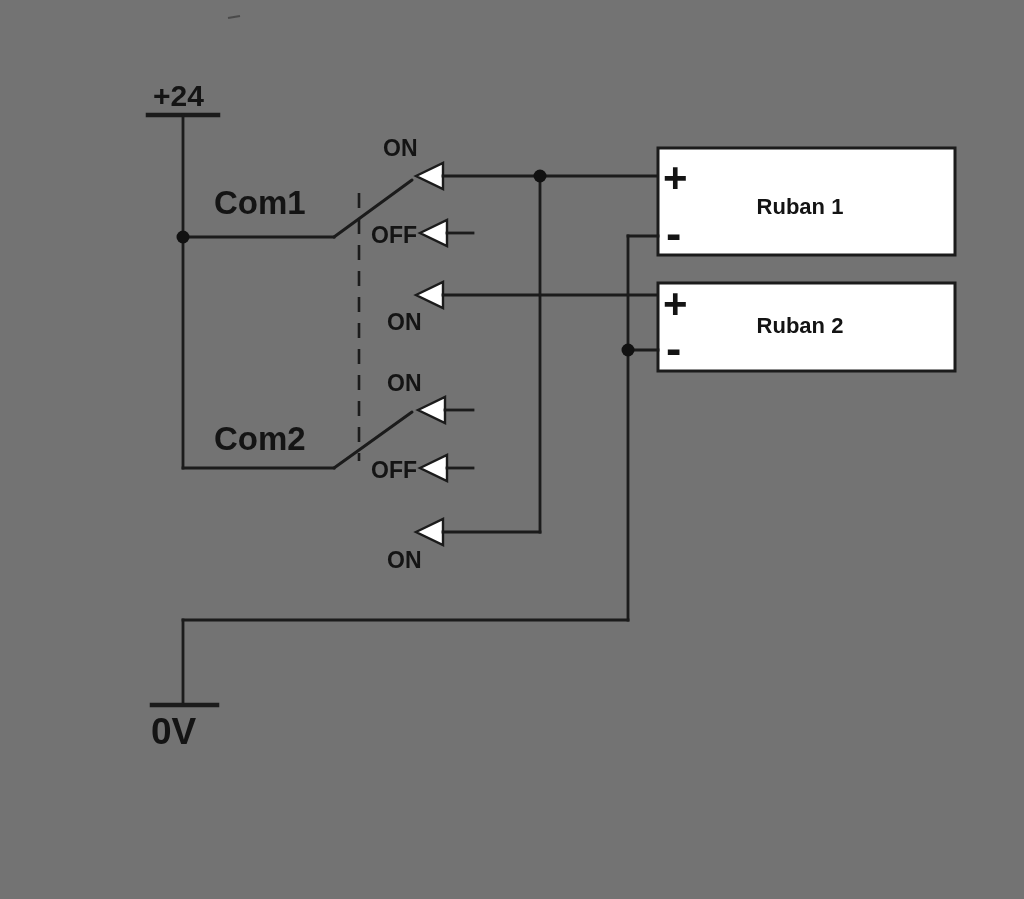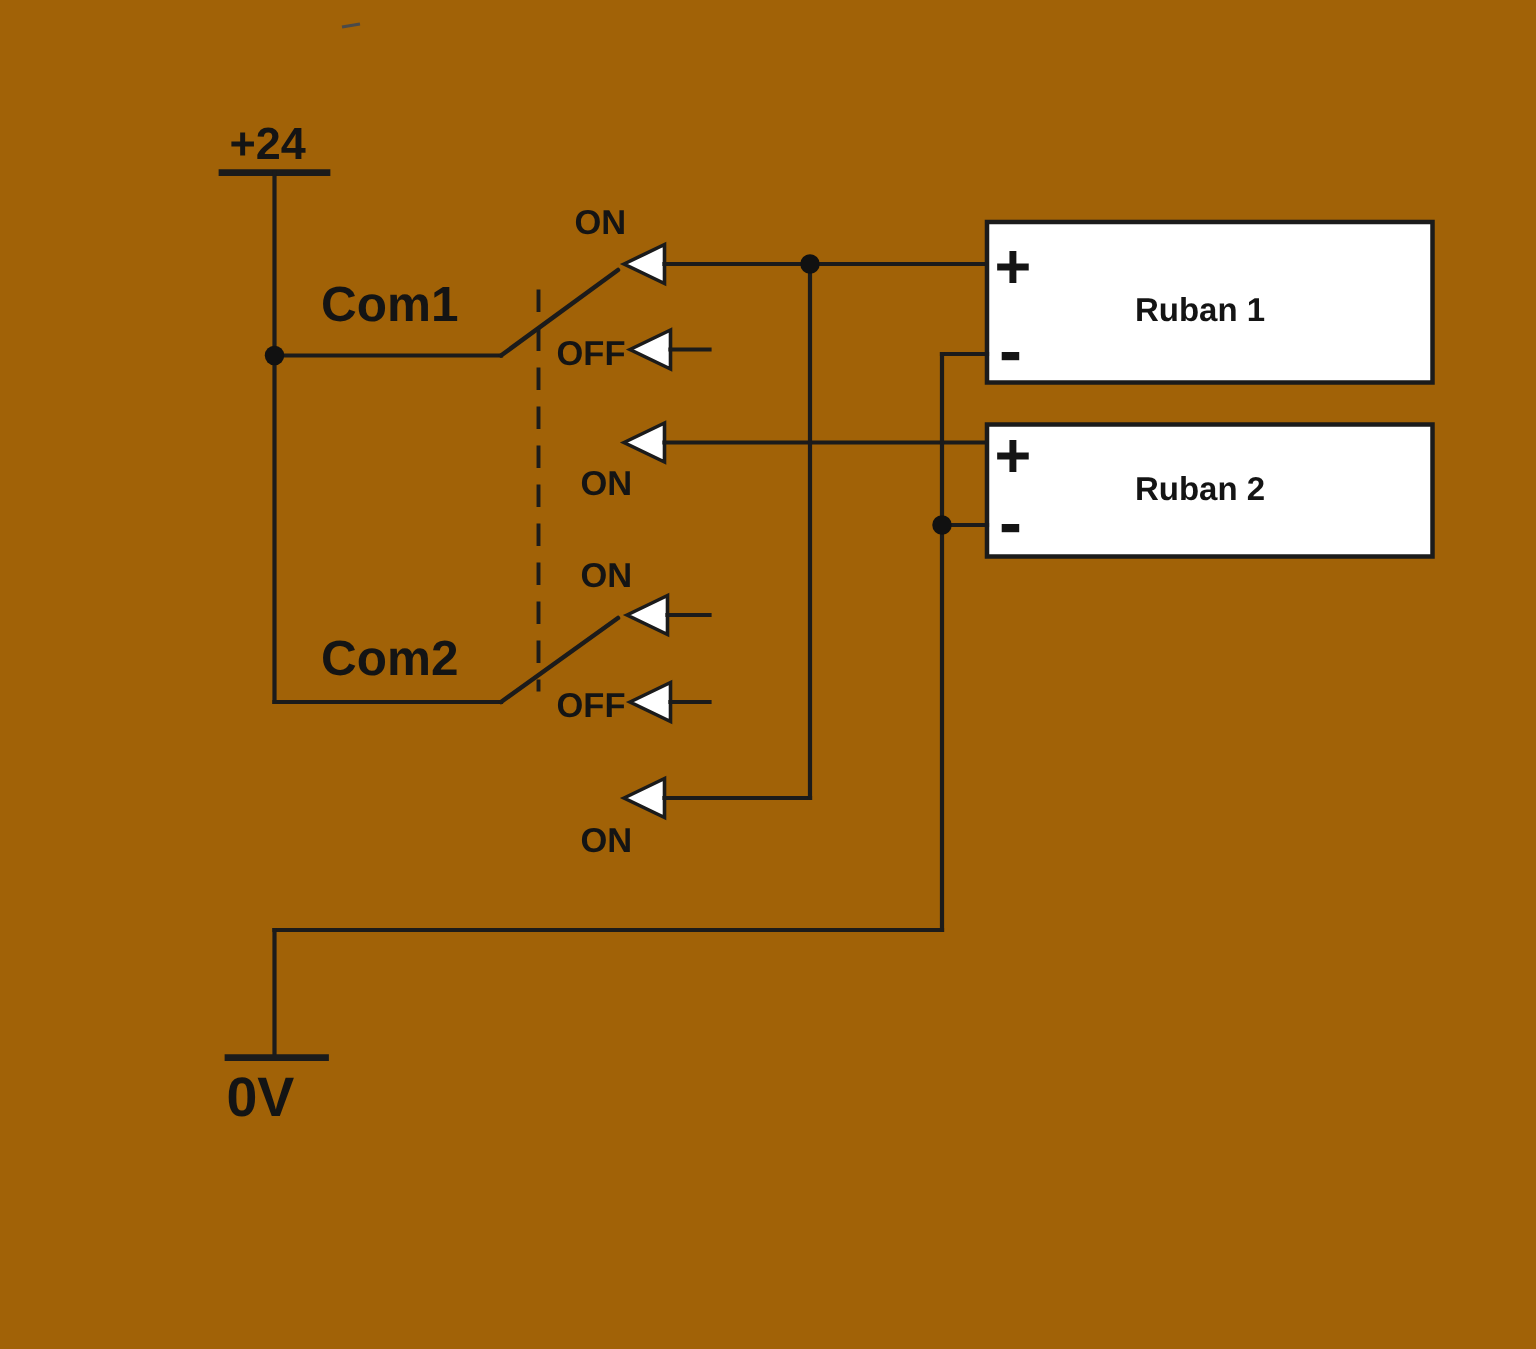--- a/index.html
+++ b/index.html
@@ -1,17 +1,17 @@
 <!DOCTYPE html>
 <html><head>
 <meta charset="utf-8">
 <style>
   html,body{margin:0;padding:0;background:#ffffff;}
   .page{
-    width:1024px;height:899px;position:relative;background:#a16207;
+    width:1024px;height:899px;position:relative;background:#737373;
     font-family:"Liberation Sans", sans-serif;overflow:hidden;
   }
   svg{display:block;}
   .wire{stroke:#1b1b1b;stroke-width:2.8;fill:none;stroke-linecap:square;}
   .wire.thick{stroke-width:4.5;}
   .lever{stroke:#1b1b1b;stroke-width:3;fill:none;stroke-linecap:round;}
   .dashed{stroke:#1b1b1b;stroke-width:2.6;fill:none;stroke-dasharray:15 11;}
   .dot{fill:#111111;stroke:none;}
   .tri{fill:#ffffff;stroke:#1b1b1b;stroke-width:2.4;stroke-linejoin:miter;}
   .box{fill:#ffffff;stroke:#1b1b1b;stroke-width:3;}

